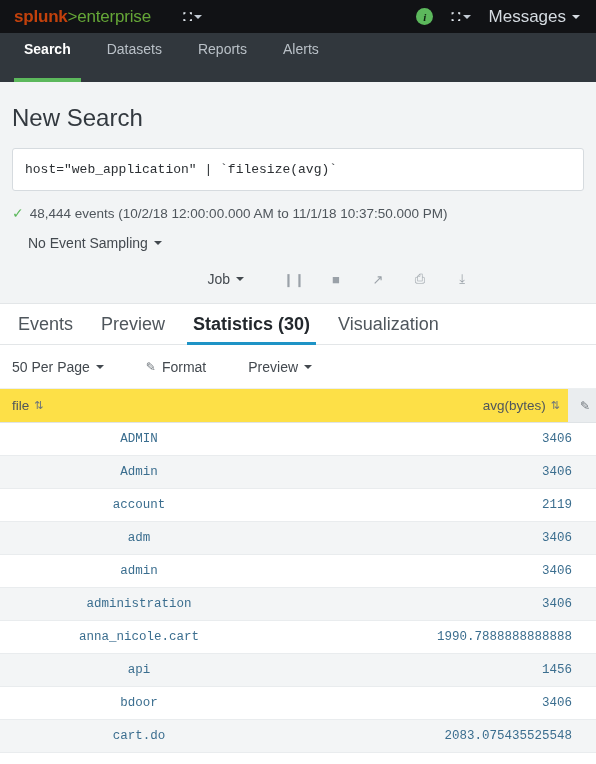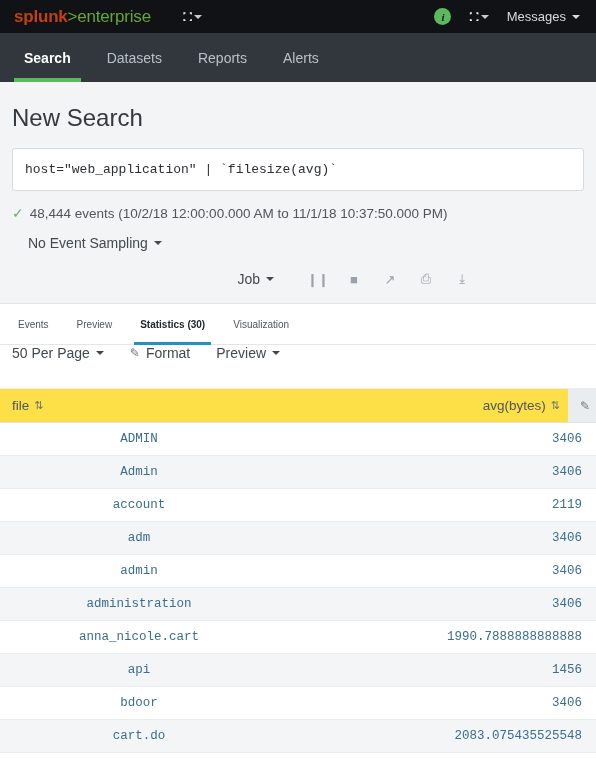--- a/index.html
+++ b/index.html
@@ -33,35 +33,35 @@
 
   .topbar-right { margin-left: auto; display: flex; align-items: center; gap: 18px; }
   .info-badge {
     width: 17px; height: 17px; border-radius: 50%;
     background: #5cb85c; color: #0d2410;
     font-size: 11px; font-weight: bold; font-style: italic;
     display: flex; align-items: center; justify-content: center;
     font-family: "Liberation Serif", serif; cursor: pointer;
   }
   .messages {
-    color: #d5dbe1; font-size: 13px; display: flex; align-items: center; gap: 6px;
+    color: #d5dbe1; font-size: 17px; display: flex; align-items: center; gap: 6px;
     cursor: pointer; padding-right: 2px;
   }
 
   
   .appnav {
     height: 49px;
     background: #31373d;
     display: flex;
     align-items: stretch;
     padding: 0 0 0 6px;
   }
   .appnav-item {
-    display: flex; align-items: center;
-    padding: 0 18px;
+    display: flex; align-items: flex-start;
+    padding: 8px 18px;
     color: #b9c0c7; font-size: 14px;
     cursor: pointer; position: relative;
   }
   .appnav-item.active { color: #ffffff; font-weight: bold; }
   .appnav-item.active::after {
     content: ""; position: absolute; left: 8px; right: 8px; bottom: 0;
     height: 4px; background: #5cb85c;
   }
 
   
@@ -94,21 +94,21 @@
 
   .sampling {
     padding: 14px 12px 14px 28px;
     font-size: 14px; color: #43494f;
     display: flex; align-items: center; gap: 6px;
     cursor: pointer; width: fit-content;
   }
 
   .jobbar {
     display: flex; align-items: center; justify-content: flex-end;
-    gap: 4px; padding: 2px 118px 12px 0;
+    gap: 10px; padding: 2px 118px 12px 0;
     color: #8a9197;
   }
   .jobbar .job-label {
     font-size: 14px; color: #43494f; display: flex; align-items: center;
     gap: 6px; cursor: pointer; margin-right: 24px;
   }
   .jobctl {
     width: 32px; height: 24px; display: flex; align-items: center;
     justify-content: center; cursor: pointer; color: #9aa1a8; font-size: 13px;
   }
@@ -116,34 +116,34 @@
   
   .restabs {
     background: #ffffff;
     border-top: 1px solid #e3e6e8;
     border-bottom: 1px solid #e3e6e8;
     display: flex; align-items: stretch;
     height: 42px; padding-left: 4px;
   }
   .restab {
     display: flex; align-items: center; padding: 0 14px;
-    font-size: 10px; color: #4f565c; cursor: pointer; position: relative;
+    font-size: 18px; color: #4f565c; cursor: pointer; position: relative;
   }
   .restab.active { color: #23282d; font-weight: bold; }
   .restab.active::after {
     content: ""; position: absolute; left: 8px; right: 8px; bottom: -1px;
     height: 3px; background: #1e93c6;
   }
 
   
   .tbltoolbar {
     background: #ffffff;
     height: 44px;
-    display: flex; align-items: flex-start;
-    padding-left: 12px; gap: 26px;
+    display: flex; align-items: center;
+    padding-left: 12px; gap: 42px;
     border-bottom: 1px solid #eceff1;
   }
   .tbl-ctl {
     display: flex; align-items: center; gap: 6px;
     font-size: 14px; color: #43494f; cursor: pointer;
   }
   .pencil { font-size: 12px; color: #6d747a; transform: rotate(0deg); }
 
   
   table { width: 100%; border-collapse: collapse; table-layout: fixed; }
@@ -165,21 +165,21 @@
 
   tbody td {
     font-family: "Liberation Mono", monospace;
     font-size: 12.5px;
     padding: 9px 12px;
     border-bottom: 1px solid #e9ecee;
     color: #3b6e8f;
     white-space: nowrap; overflow: hidden;
   }
   tbody td.file-cell { text-align: center; cursor: pointer; padding-left: 6px; }
-  tbody td.val-cell { text-align: right; padding-right: 14px; cursor: pointer; }
+  tbody td.val-cell { text-align: right; padding-right: 24px; cursor: pointer; }
   tbody tr:nth-child(even) { background: #f3f5f6; }
   tbody tr:nth-child(odd)  { background: #ffffff; }
 </style>
 </head>
 <body>
 
 <div class="topbar">
   <div class="logo">
     <span class="logo-splunk">splunk</span>
       <span class="logo-ent">&gt;enterprise</span>

